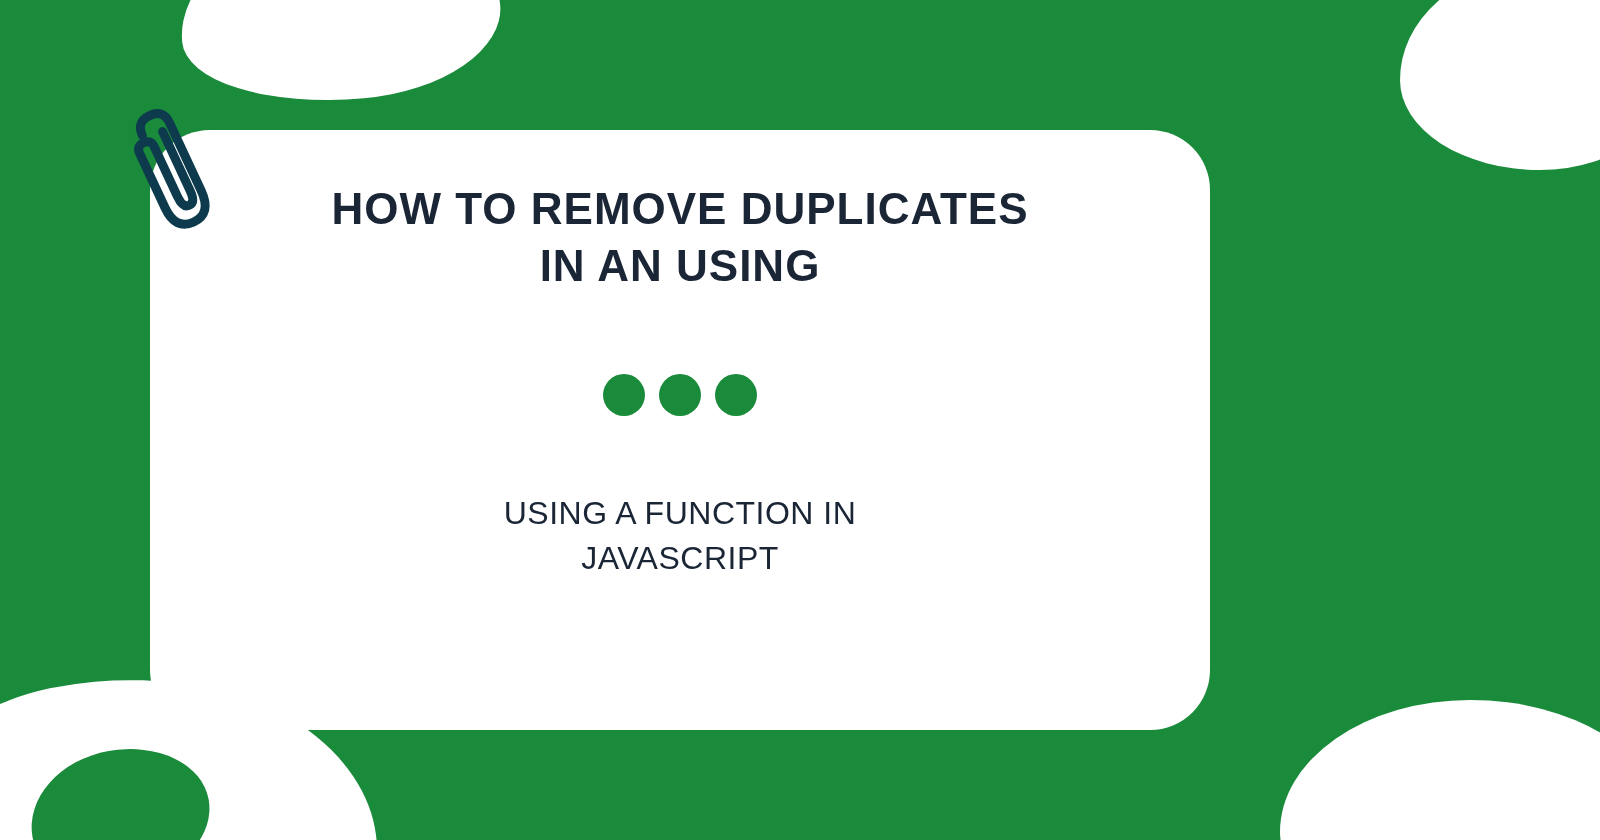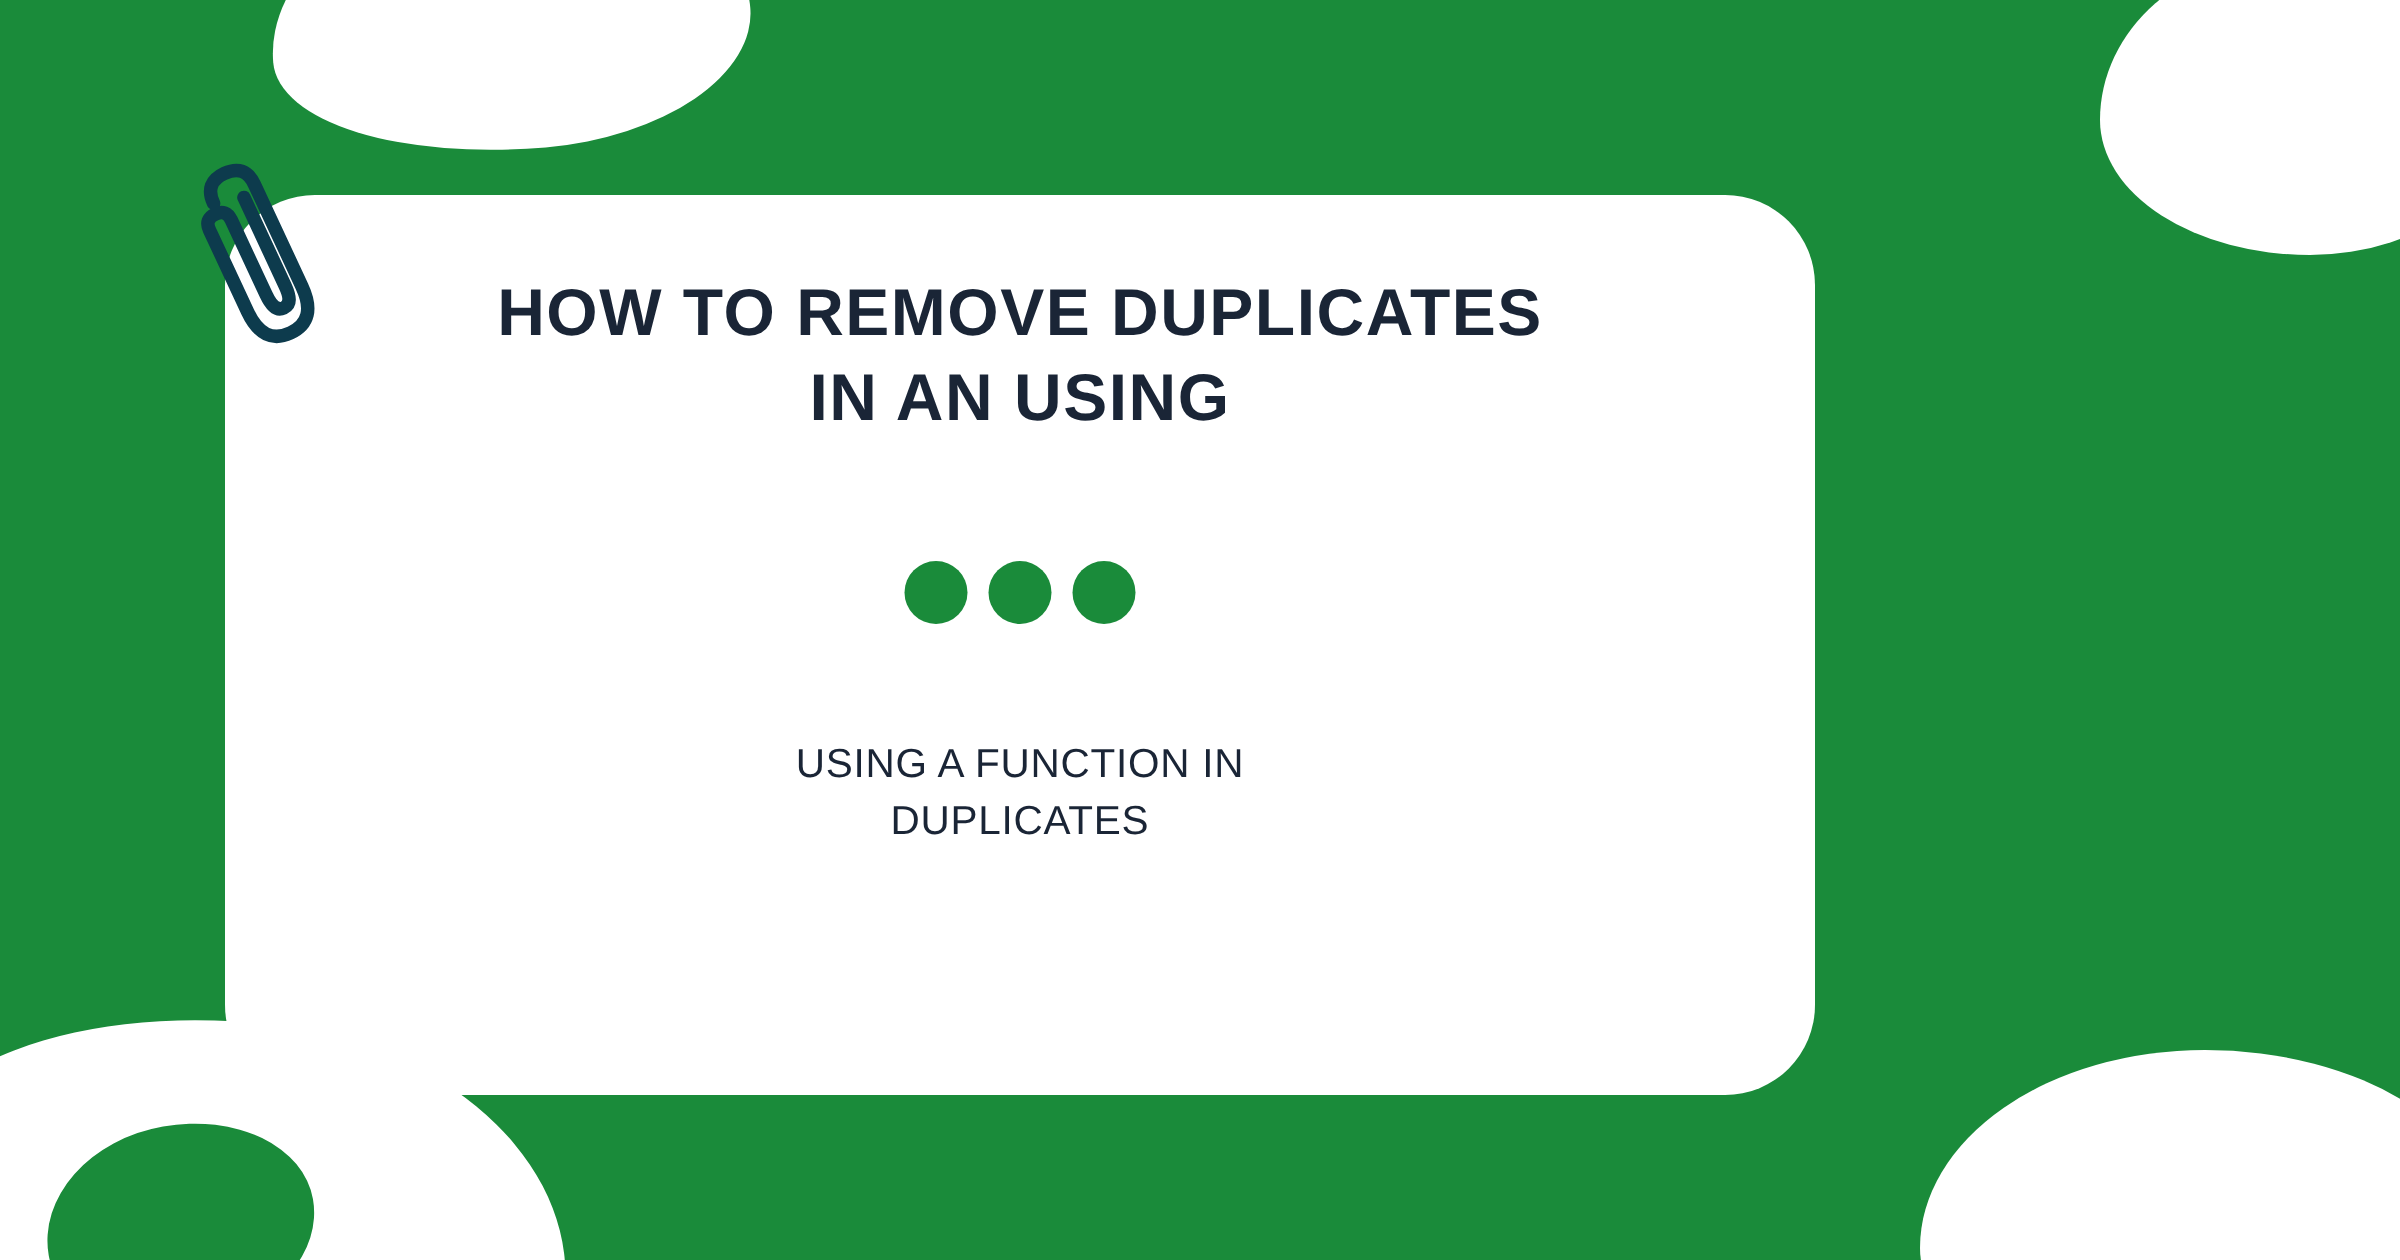--- a/index.html
+++ b/index.html
@@ -93,21 +93,21 @@
       gap: 14px;
       margin-bottom: 75px;
     }
     .dot {
       width: 42px;
       height: 42px;
       background: #1a8b3a;
       border-radius: 50%;
     }
     .subtitle {
-      font-size: 27px;
+      font-size: 32px;
       font-weight: 500;
       color: #1a2536;
       text-align: center;
       letter-spacing: 0.5px;
       line-height: 1.4;
     }
     .handle {
       position: absolute;
       bottom: 28px;
       right: 60px;
@@ -149,17 +149,17 @@
     <span>HOW TO REMOVE DUPLICATES</span><br>
     <span>IN AN USING</span>
   </h1>
   <div class="dots">
     <div class="dot"></div>
     <div class="dot"></div>
     <div class="dot"></div>
   </div>
   <p class="subtitle">
     <span>USING A FUNCTION IN</span><br>
-    <span>DUPLICATES</span>
+    <span>JAVASCRIPT</span>
   </p>
 </div>
 
 <div class="handle">@CODERGILLICK</div>
 
 </body></html>

